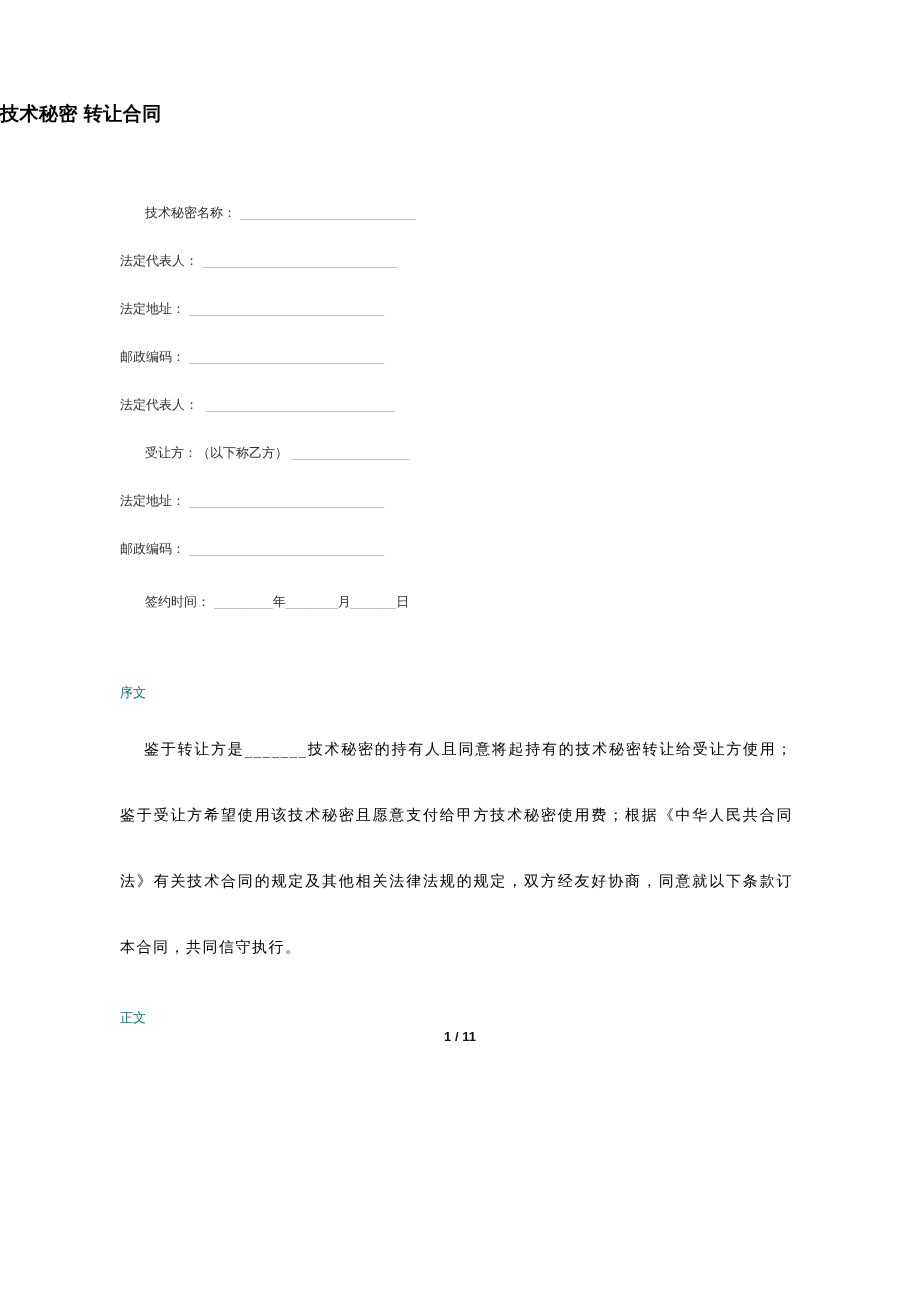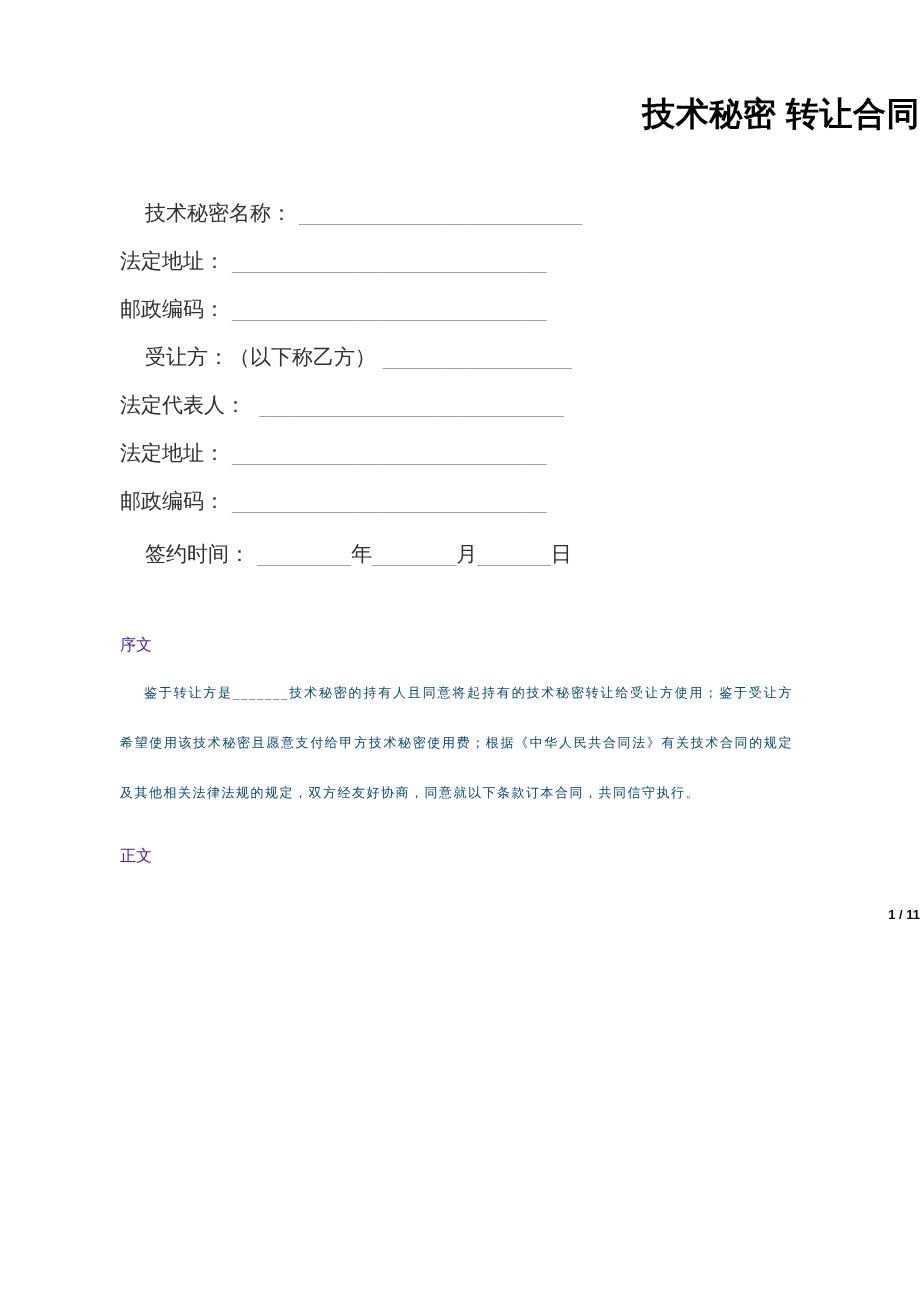--- a/index.html
+++ b/index.html
@@ -12,95 +12,95 @@
     width: 920px;
     height: 1302px;
     background: #ffffff;
     overflow: hidden;
     font-family: "DejaVu Serif", "Liberation Serif", serif;
     color: #2f2f2f;
   }
   .doc-title {
     margin: 0;
     padding-top: 97px;
-    text-align: right;
+    text-align: left;
     font-family: "Liberation Sans", "DejaVu Sans", sans-serif;
     font-weight: bold;
-    font-size: 33px;
+    font-size: 19px;
     line-height: 34px;
     color: #000000;
     letter-spacing: 0.5px;
   }
   .fields {
     margin: 58px 0 0 120px;
   }
   .field-row {
-    font-size: 21px;
+    font-size: 13px;
     line-height: 48px;
     white-space: pre;
     color: #2f2f2f;
   }
   .field-row.indent {
     padding-left: 25px;
   }
   .blank {
     color: #8a8a8a;
   }
   .date-row {
     margin-top: 5px;
   }
   .section-heading {
     margin: 56px 0 0 120px;
-    font-size: 16px;
+    font-size: 13px;
     line-height: 22px;
-    color: #4c1d95;
+    color: #0f766e;
   }
   .preface-paragraph {
     margin: 12px 0 0 120px;
     width: 673px;
-    font-size: 13px;
-    line-height: 50px;
+    font-size: 15px;
+    line-height: 66px;
     letter-spacing: 1.5px;
     text-align: justify;
     text-indent: 24px;
-    color: #0c4a6e;
+    color: #000000;
   }
   .body-heading {
     margin-top: 27px;
   }
   .page-number {
-    margin-top: 40px;
-    text-align: right;
+    text-align: center;
     font-family: "Liberation Sans", "DejaVu Sans", sans-serif;
     font-weight: bold;
     font-size: 13px;
     color: #111111;
   }
 </style>
 </head>
 <body>
 
 <div class="page">
 
   <h1 class="doc-title">技术秘密 转让合同</h1>
 
   <div class="fields">
 
     <div class="field-row indent"><span>技术秘密名称：</span><span class="blank"> ___________________________</span></div>
 
 
+    <div class="field-row"><span>法定代表人：</span><span class="blank"> ______________________________</span></div>
 
     <div class="field-row"><span>法定地址：</span><span class="blank"> ______________________________</span></div>
 
     <div class="field-row"><span>邮政编码：</span><span class="blank"> ______________________________</span></div>
 
 
+    <div class="field-row"><span>法定代表人：</span><span class="blank">  _____________________________</span></div>
+
     <div class="field-row indent"><span>受让方：（以下称乙方）</span><span class="blank"> __________________</span></div>
-
-    <div class="field-row"><span>法定代表人：</span><span class="blank">  _____________________________</span></div>
 
     <div class="field-row"><span>法定地址：</span><span class="blank"> ______________________________</span></div>
 
     <div class="field-row"><span>邮政编码：</span><span class="blank"> ______________________________</span></div>
 
 
     <div class="field-row indent date-row"><span>签约时间：</span><span class="blank"> _________</span><span>年</span><span class="blank">________</span><span>月</span><span class="blank">_______</span><span>日</span></div>
 
   </div>
 

